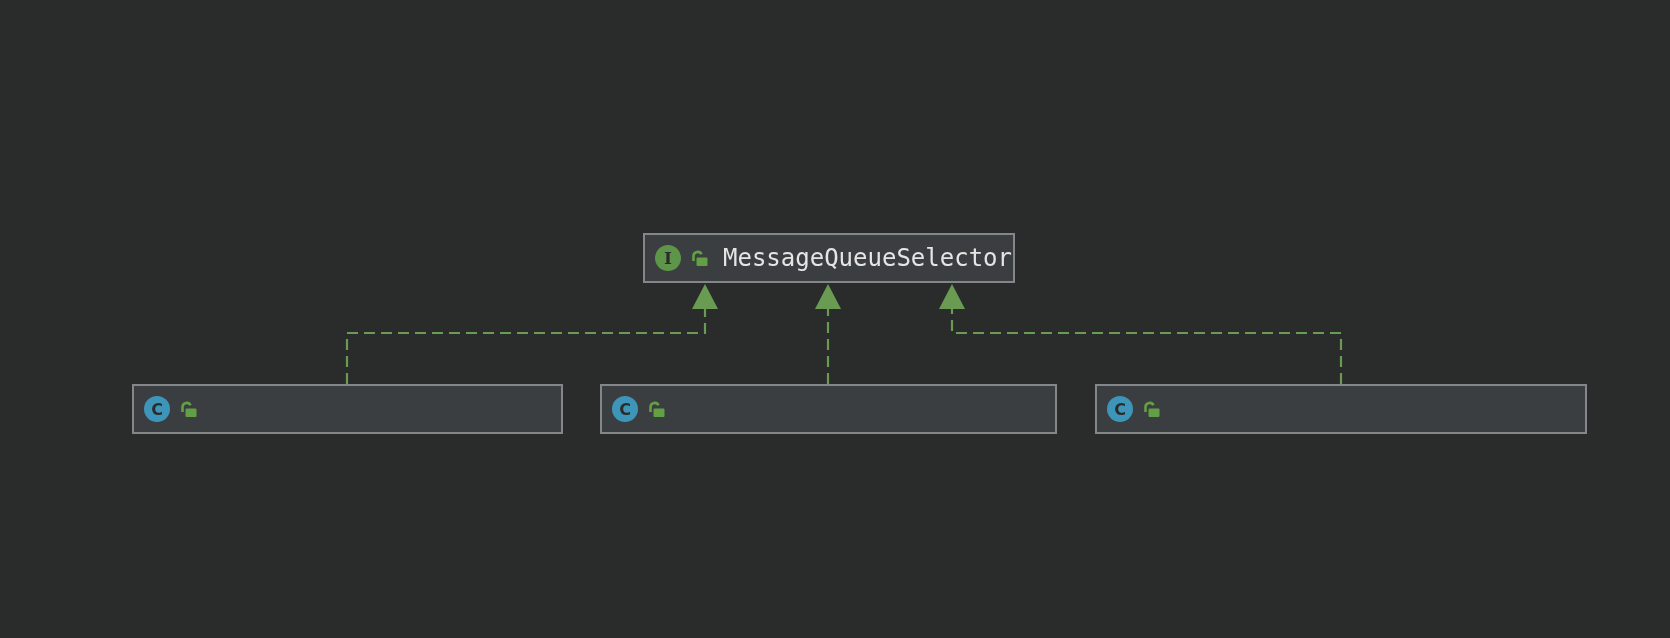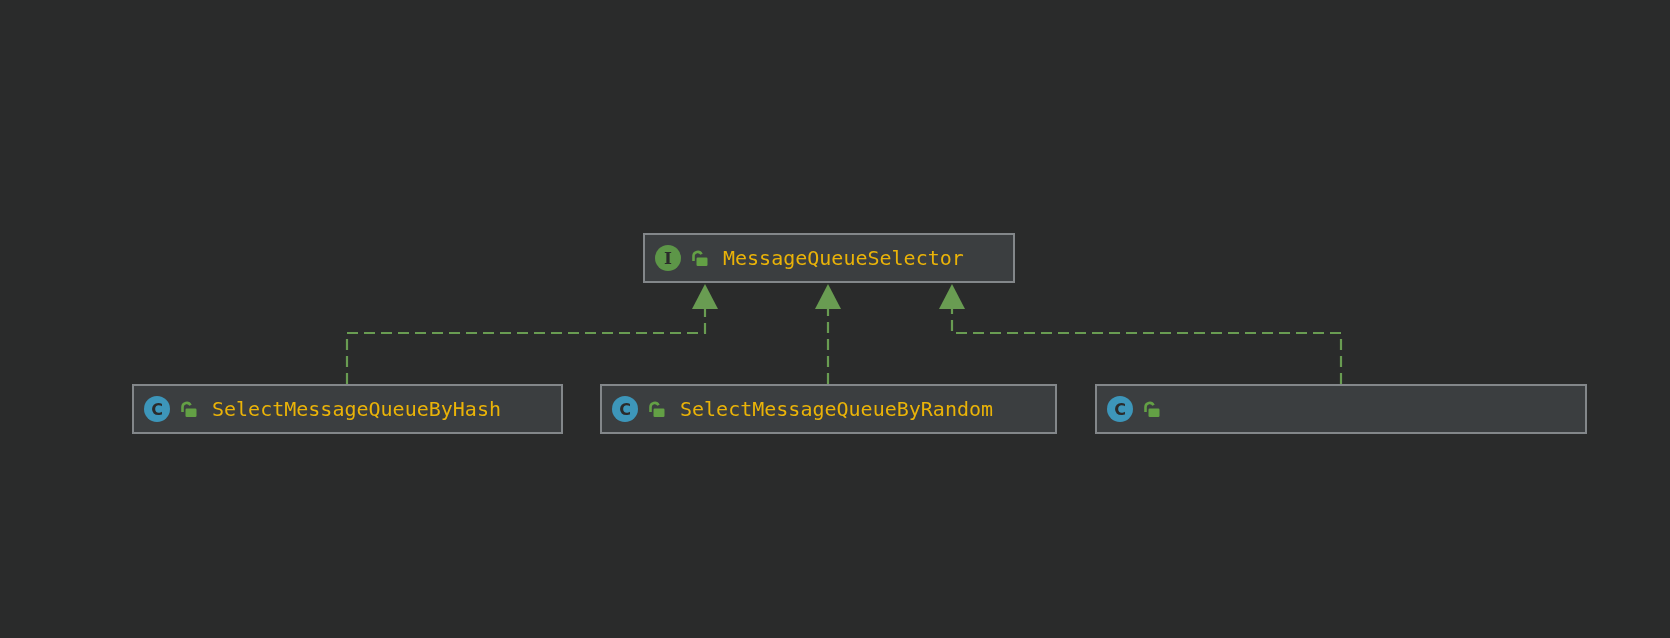--- a/index.html
+++ b/index.html
@@ -66,22 +66,22 @@
     font-size: 16px;
     font-weight: bold;
   }
   .lock {
     width: 20px;
     height: 20px;
     flex: 0 0 20px;
     margin-right: 14px;
   }
   .node-label {
-    color: #eab308;
-    font-size: 20px;
+    color: #e5e5e5;
+    font-size: 24px;
     white-space: nowrap;
     letter-spacing: 0px;
   }
 </style>
 </head>
 <body>
 
 <div class="canvas">
 
   <svg class="edges-layer" width="1670" height="638" viewBox="0 0 1670 638" xmlns="http://www.w3.org/2000/svg">
@@ -107,30 +107,28 @@
     </svg>
     <span class="node-label">MessageQueueSelector</span>
   </div>
 
   <div class="node" style="left:132px; top:384px; width:431px;">
     <span class="badge badge-class">C</span>
     <svg class="lock" viewBox="0 0 20 20">
       <path d="M4.5 13 V8 a4.2 4.2 0 0 1 8 -1.7" fill="none" stroke="#63a045" stroke-width="2.6"></path>
       <rect x="7.5" y="9.5" width="11" height="8.5" rx="1.2" fill="#63a045"></rect>
     </svg>
-    <span class="node-label">SelectMessageQueueByHash</span>
   </div>
 
   <div class="node" style="left:600px; top:384px; width:457px;">
     <span class="badge badge-class">C</span>
     <svg class="lock" viewBox="0 0 20 20">
       <path d="M4.5 13 V8 a4.2 4.2 0 0 1 8 -1.7" fill="none" stroke="#63a045" stroke-width="2.6"></path>
       <rect x="7.5" y="9.5" width="11" height="8.5" rx="1.2" fill="#63a045"></rect>
     </svg>
-    <span class="node-label">SelectMessageQueueByRandom</span>
   </div>
 
   <div class="node" style="left:1095px; top:384px; width:492px;">
     <span class="badge badge-class">C</span>
     <svg class="lock" viewBox="0 0 20 20">
       <path d="M4.5 13 V8 a4.2 4.2 0 0 1 8 -1.7" fill="none" stroke="#63a045" stroke-width="2.6"></path>
       <rect x="7.5" y="9.5" width="11" height="8.5" rx="1.2" fill="#63a045"></rect>
     </svg>
   </div>
 

